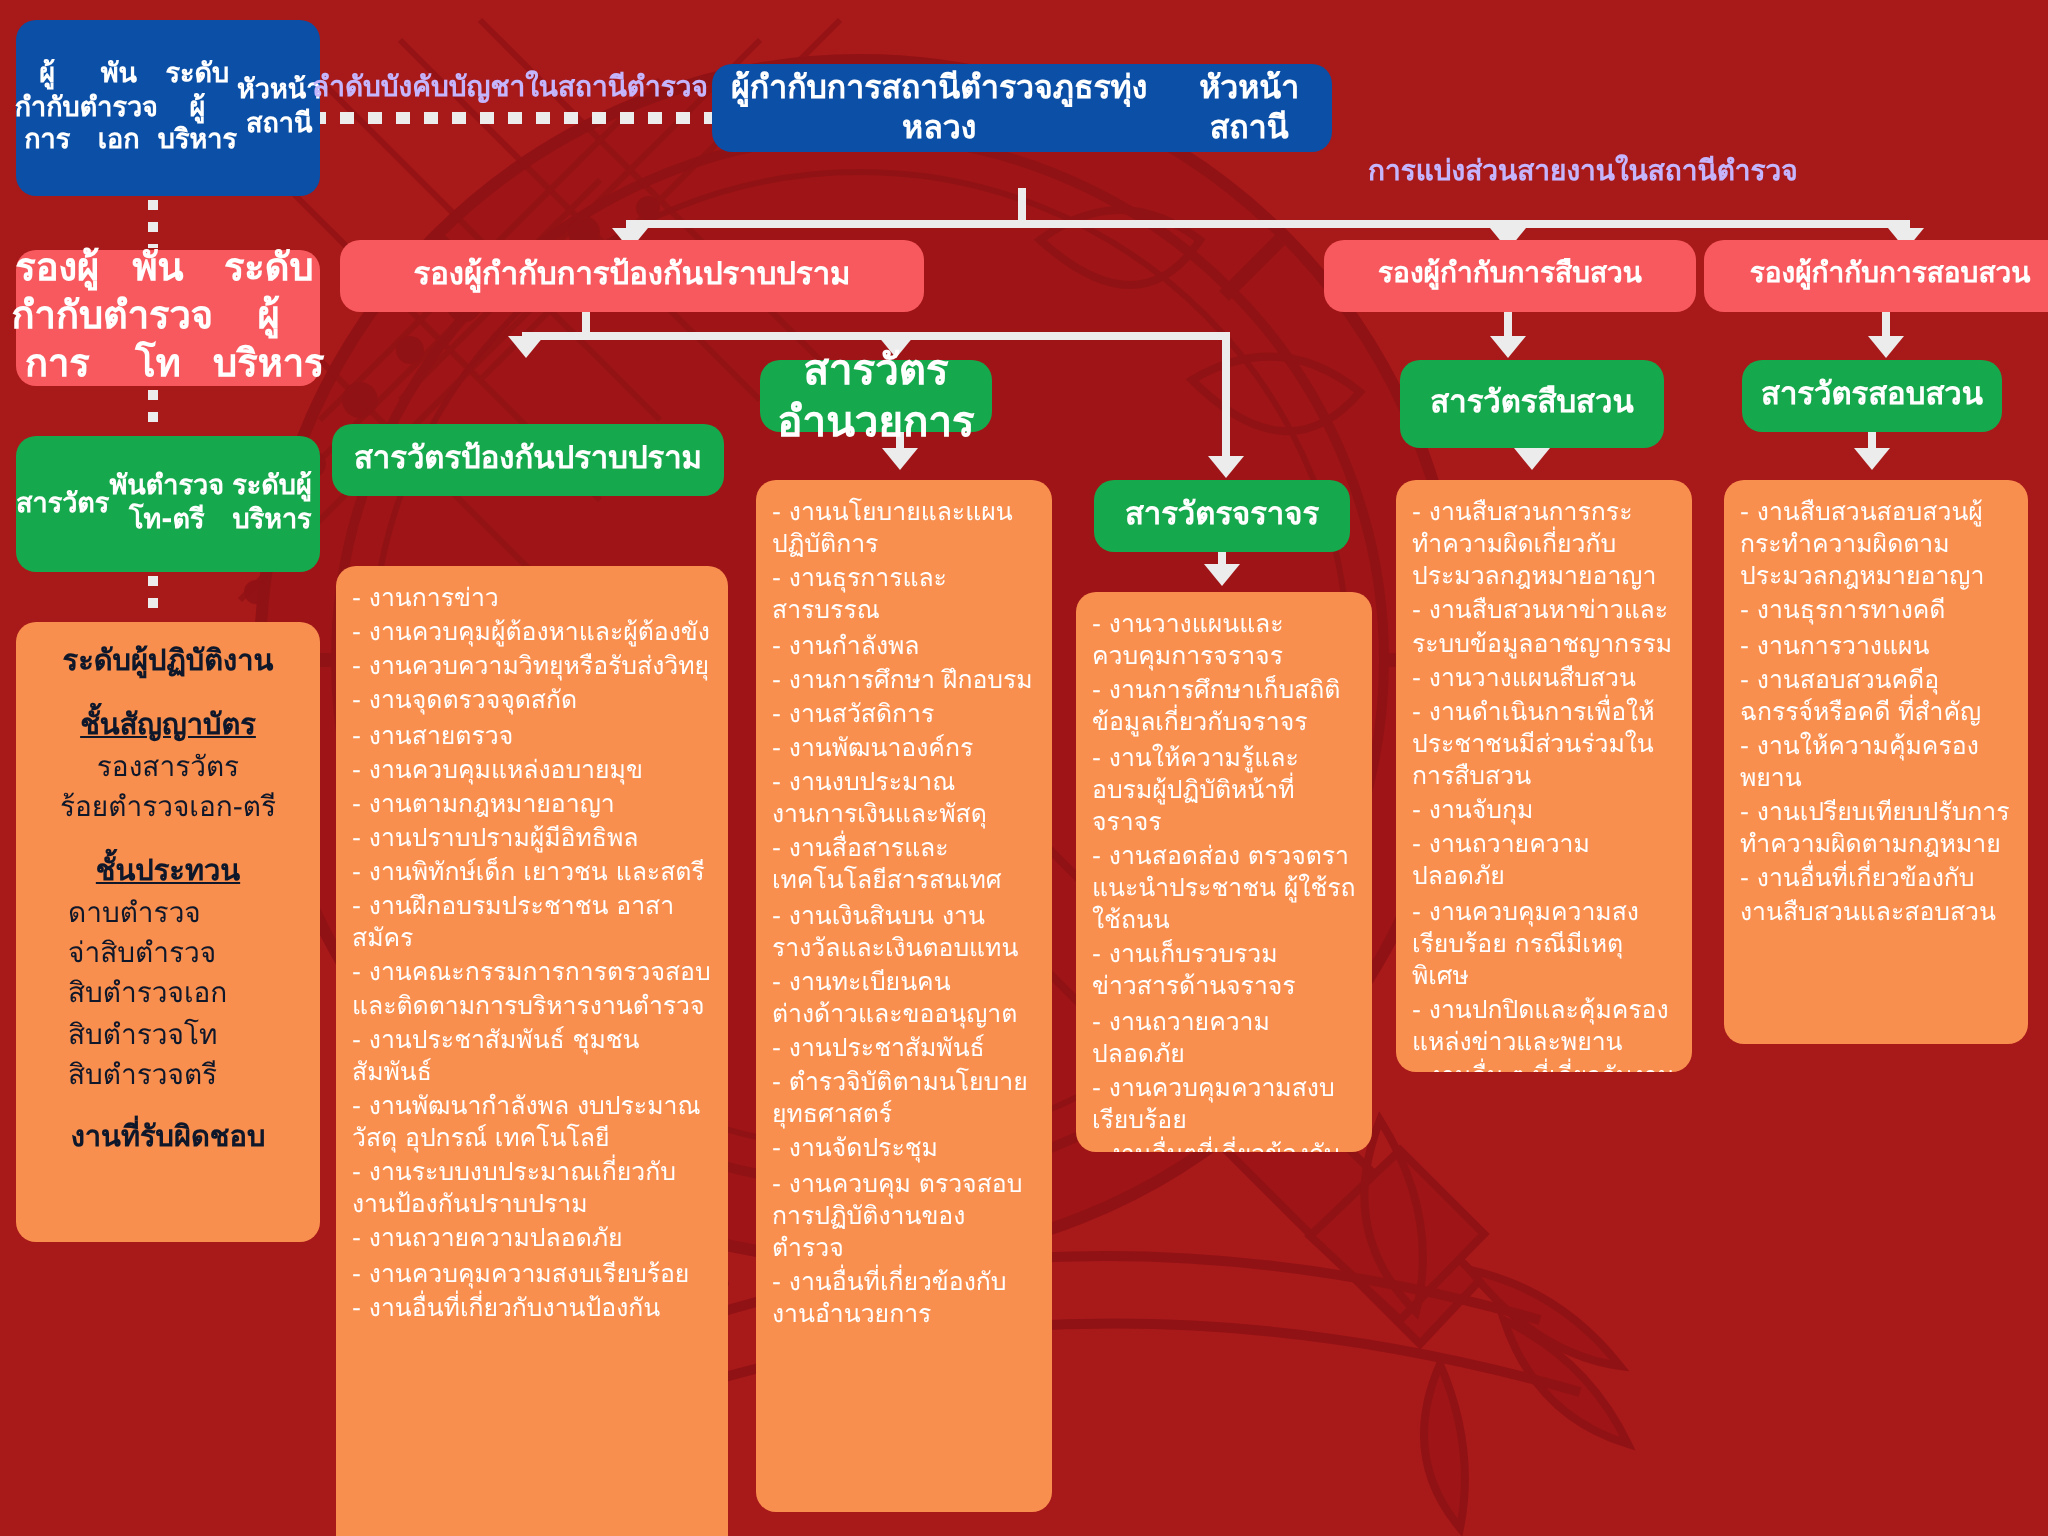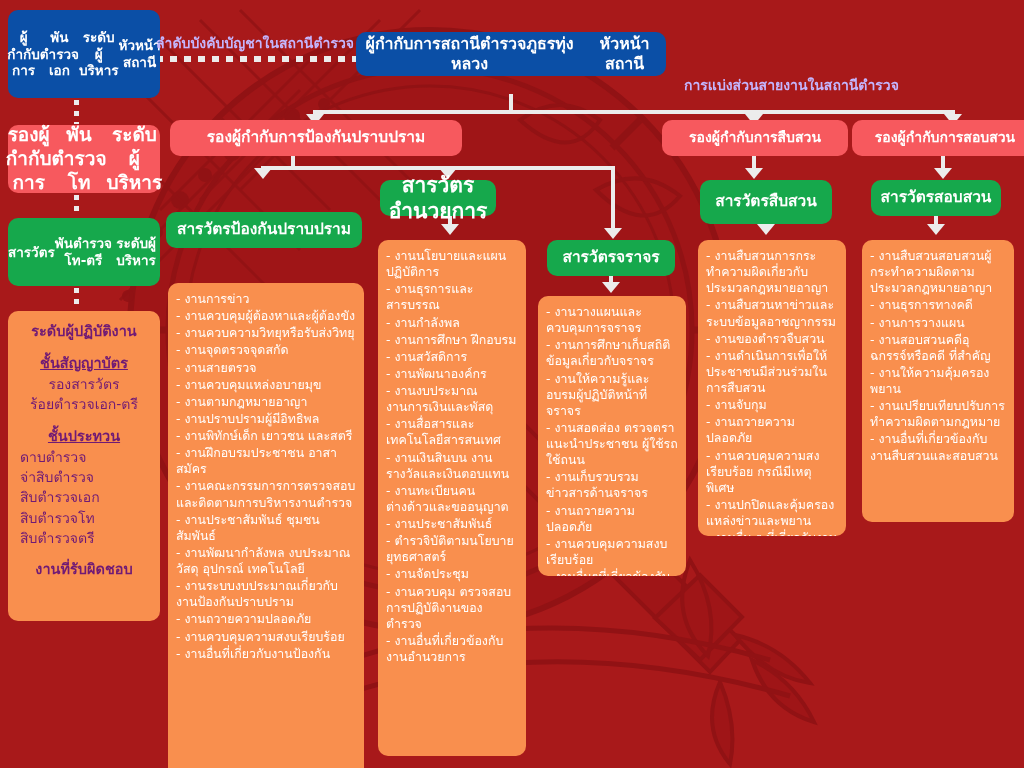--- a/index.html
+++ b/index.html
@@ -90,24 +90,24 @@
     background-image: repeating-linear-gradient(
         to right, #ececec 0 7px, rgba(0,0,0,0) 7px 14px);
     z-index: 2;
   }
 
   
   #left-practitioner-box {
     position: absolute;
     background: #f98f4e;
     border-radius: 10px;
-    color: #701a75;
+    color: #0f172a;
     text-align: center;
     z-index: 3;
-    padding: 10px 6px;
+    padding: 10px 20px;
     font-size: 14px;
     line-height: 1.45;
   }
   #left-practitioner-box .hd { font-weight: bold; font-size: 14.5px; }
   #left-practitioner-box .sub {
     font-weight: bold; text-decoration: underline; font-size: 14.5px;
   }
   #left-practitioner-box .gap { height: 11px; }
 </style>
 </head>
@@ -352,21 +352,21 @@
   <div class="li">- งานสอดส่อง ตรวจตรา แนะนำประชาชน ผู้ใช้รถใช้ถนน</div>
   <div class="li">- งานเก็บรวบรวมข่าวสารด้านจราจร</div>
   <div class="li">- งานถวายความปลอดภัย</div>
   <div class="li">- งานควบคุมความสงบเรียบร้อย</div>
   <div class="li">- งานอื่นๆที่เกี่ยวข้องกับงาน</div>
 </div>
 
 <div class="listbox" style="left:698px; top:240px; width:148px; height:296px;">
   <div class="li">- งานสืบสวนการกระทำความผิดเกี่ยวกับประมวลกฎหมายอาญา</div>
   <div class="li">- งานสืบสวนหาข่าวและระบบข้อมูลอาชญากรรม</div>
-  <div class="li">- งานของตำรวจืบสวน</div>
+  <div class="li">- งานวางแผนสืบสวน</div>
   <div class="li">- งานดำเนินการเพื่อให้ประชาชนมีส่วนร่วมในการสืบสวน</div>
   <div class="li">- งานจับกุม</div>
   <div class="li">- งานถวายความปลอดภัย</div>
   <div class="li">- งานควบคุมความสงเรียบร้อย กรณีมีเหตุพิเศษ</div>
   <div class="li">- งานปกปิดและคุ้มครองแหล่งข่าวและพยาน</div>
   <div class="li">- งานอื่น ๆ ที่เกี่ยวกับงานสืบสวน</div>
 </div>
 
 <div class="listbox" style="left:862px; top:240px; width:152px; height:282px;">
   <div class="li">- งานสืบสวนสอบสวนผู้กระทำความผิดตามประมวลกฎหมายอาญา</div>

